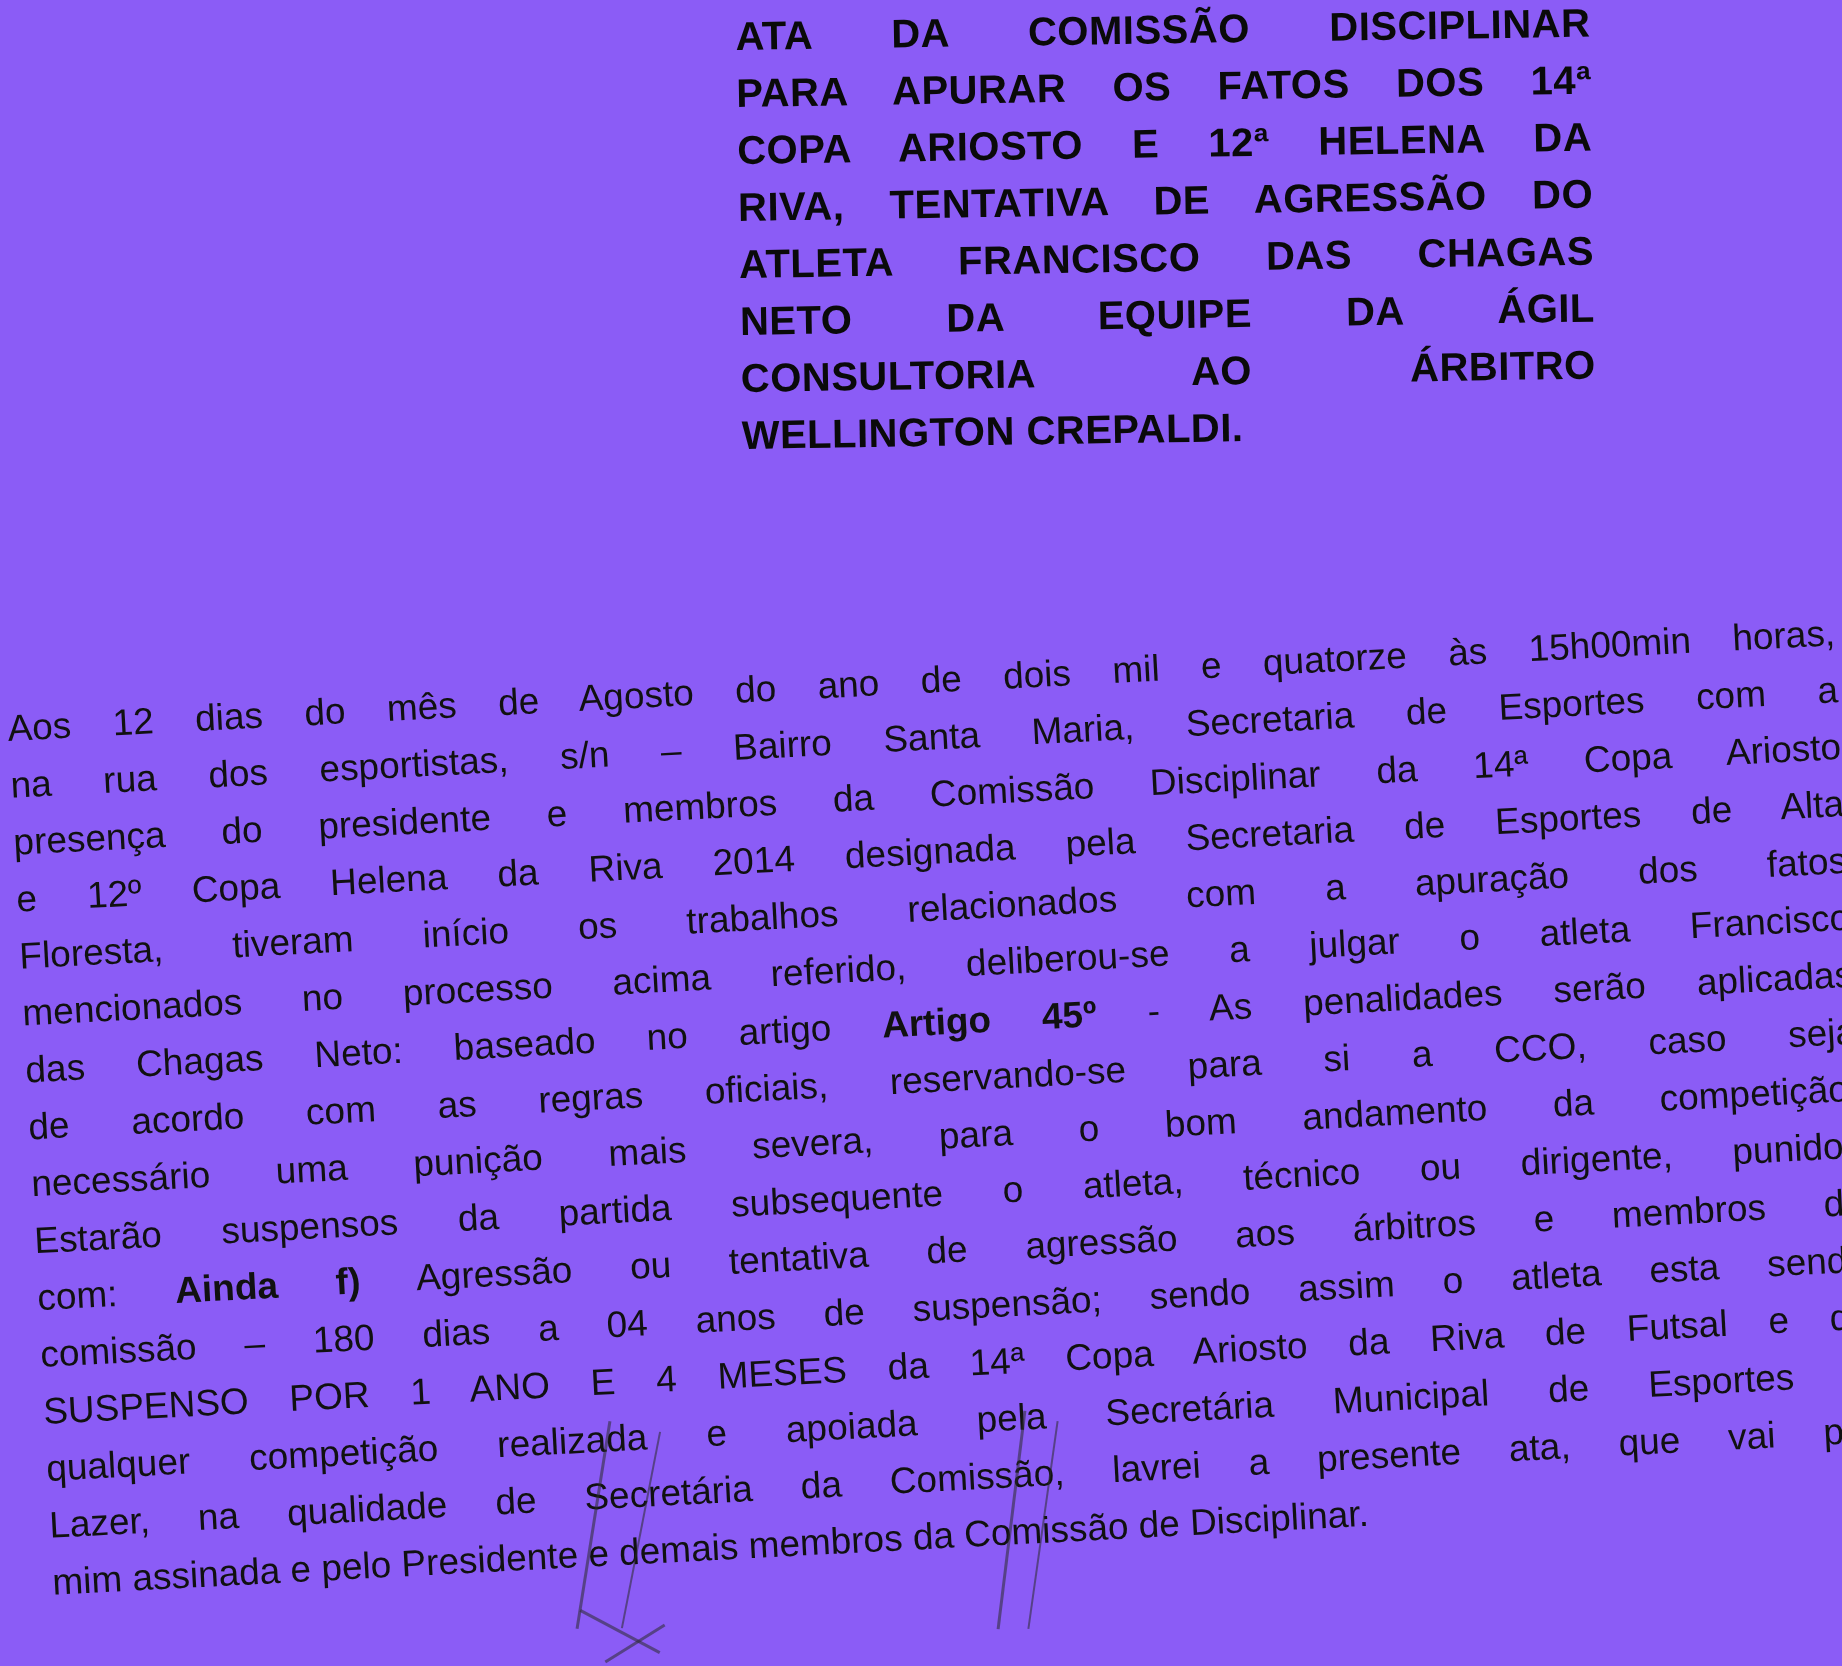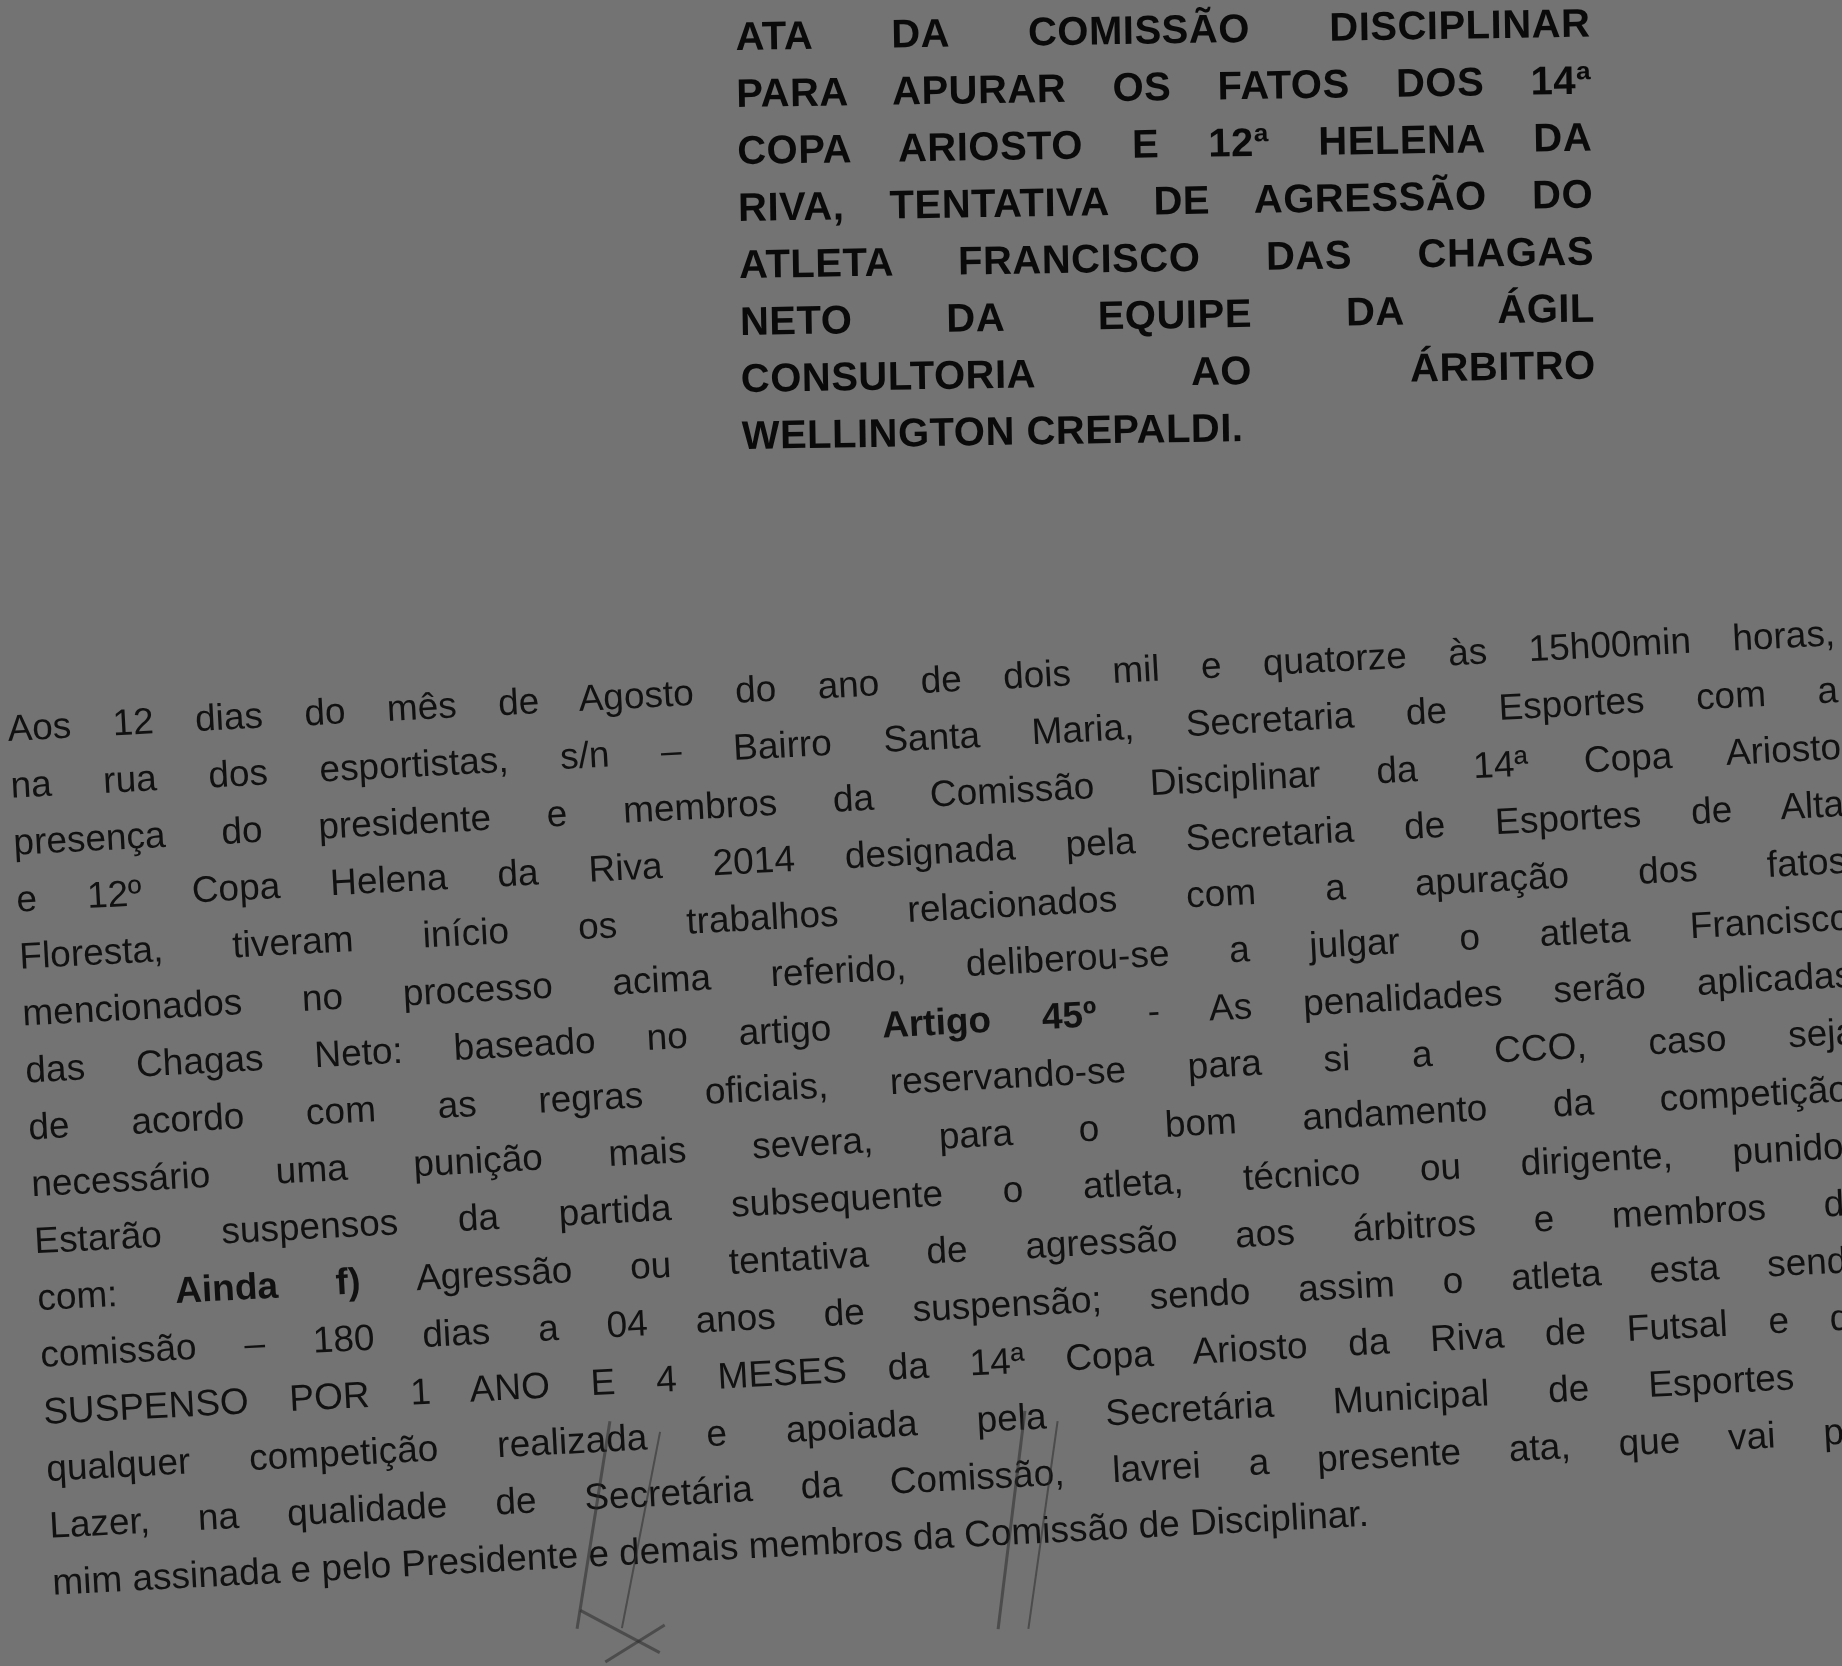--- a/index.html
+++ b/index.html
@@ -14,21 +14,21 @@
     overflow: hidden;
     font-family: "Liberation Sans", sans-serif;
     color: #000000;
     position: relative;
   }
 
   
   .page {
     position: absolute;
     inset: 0;
-    background: #737373;
+    background: #8b5cf6;
   }
 
   
   .title-block {
     position: absolute;
     left: 735px;
     top: 8px;
     width: 855px;
     transform: rotate(-0.9deg);
     transform-origin: left top;

